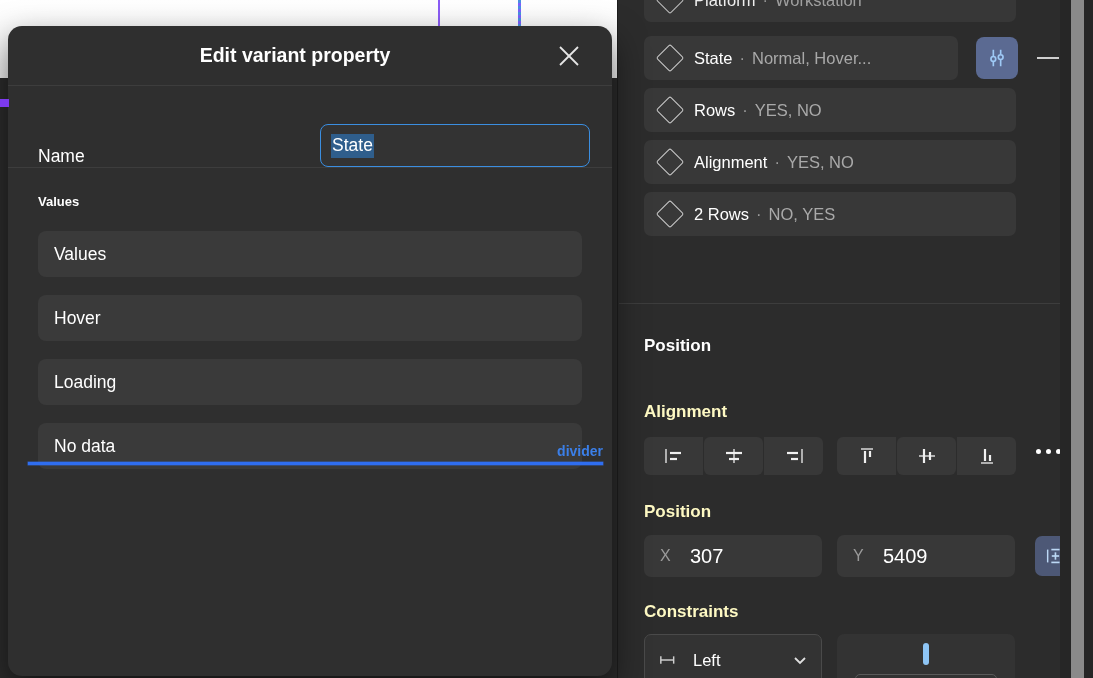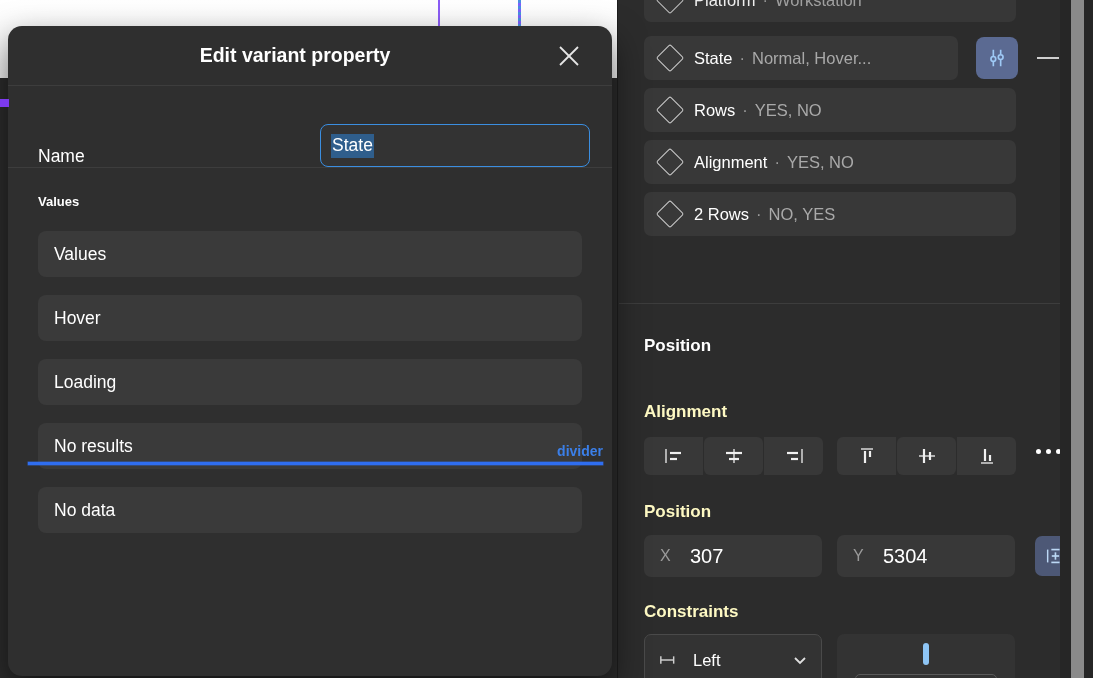--- a/index.html
+++ b/index.html
@@ -310,21 +310,21 @@
     </div>
 
     <div style="position:absolute; left:26px; top:502px;" class="sub-label">Position</div>
 
     <div style="position:absolute; left:26px; top:535px;" class="num-field">
       <span class="axis">X</span>
       <span class="val">307</span>
     </div>
     <div style="position:absolute; left:219px; top:535px;" class="num-field">
       <span class="axis">Y</span>
-      <span class="val">5304</span>
+      <span class="val">5409</span>
     </div>
     <div style="position:absolute; left:417px; top:536px;" class="pos-btn">
       <svg width="22" height="22" viewBox="0 0 24 24">
         <line x1="4" y1="5" x2="4" y2="19" stroke="#bcd8f5" stroke-width="1.6"></line>
         <line x1="20" y1="5" x2="20" y2="19" stroke="#bcd8f5" stroke-width="1.6"></line>
         <line x1="8" y1="5" x2="17" y2="5" stroke="#bcd8f5" stroke-width="1.8"></line>
         <line x1="8" y1="19" x2="17" y2="19" stroke="#bcd8f5" stroke-width="1.8"></line>
         <line x1="12.5" y1="8" x2="12.5" y2="16" stroke="#bcd8f5" stroke-width="1.8"></line>
         <line x1="8.5" y1="12" x2="16.5" y2="12" stroke="#bcd8f5" stroke-width="1.8"></line>
       </svg>
@@ -378,23 +378,20 @@
       <div class="val-item">
         <span class="txt">Values</span>
       </div>
       <div class="val-item">
         <span class="txt">Hover</span>
       </div>
       <div class="val-item">
         <span class="txt">Loading</span>
       </div>
       <div class="val-item">
-        <span class="txt">No results</span>
-      </div>
-      <div class="val-item">
         <span class="txt">No data</span>
       </div>
     </div>
 
     <div class="drop-indicator" style="top:436px;">
       <span class="drop-label">divider</span>
     </div>
   </div>
 
 </div>

